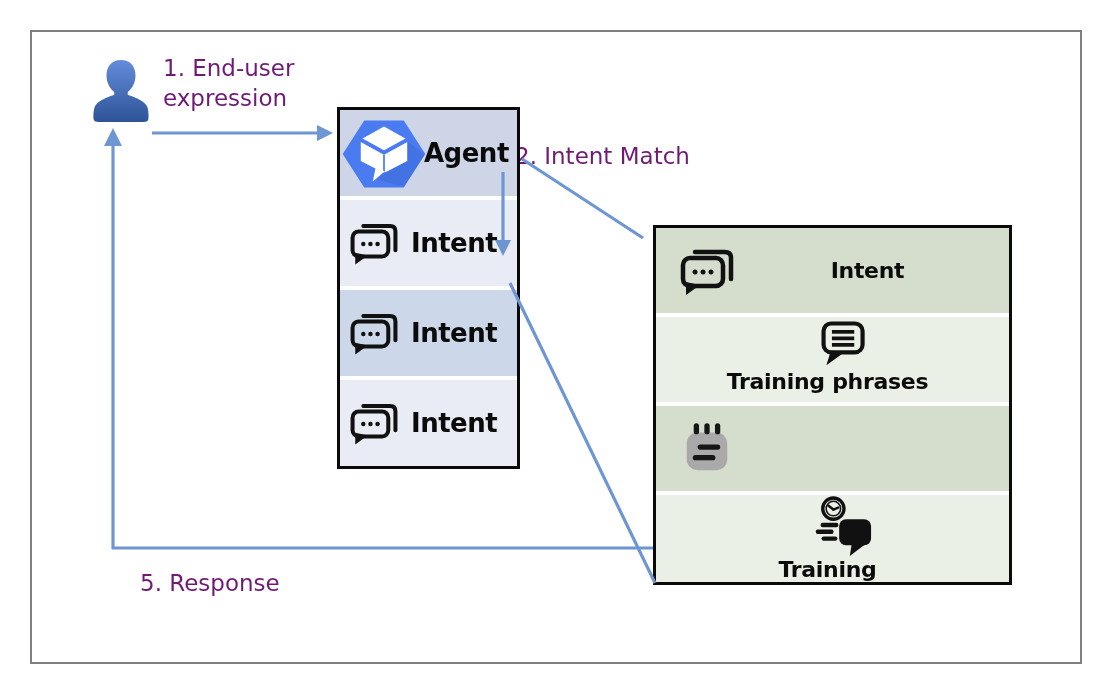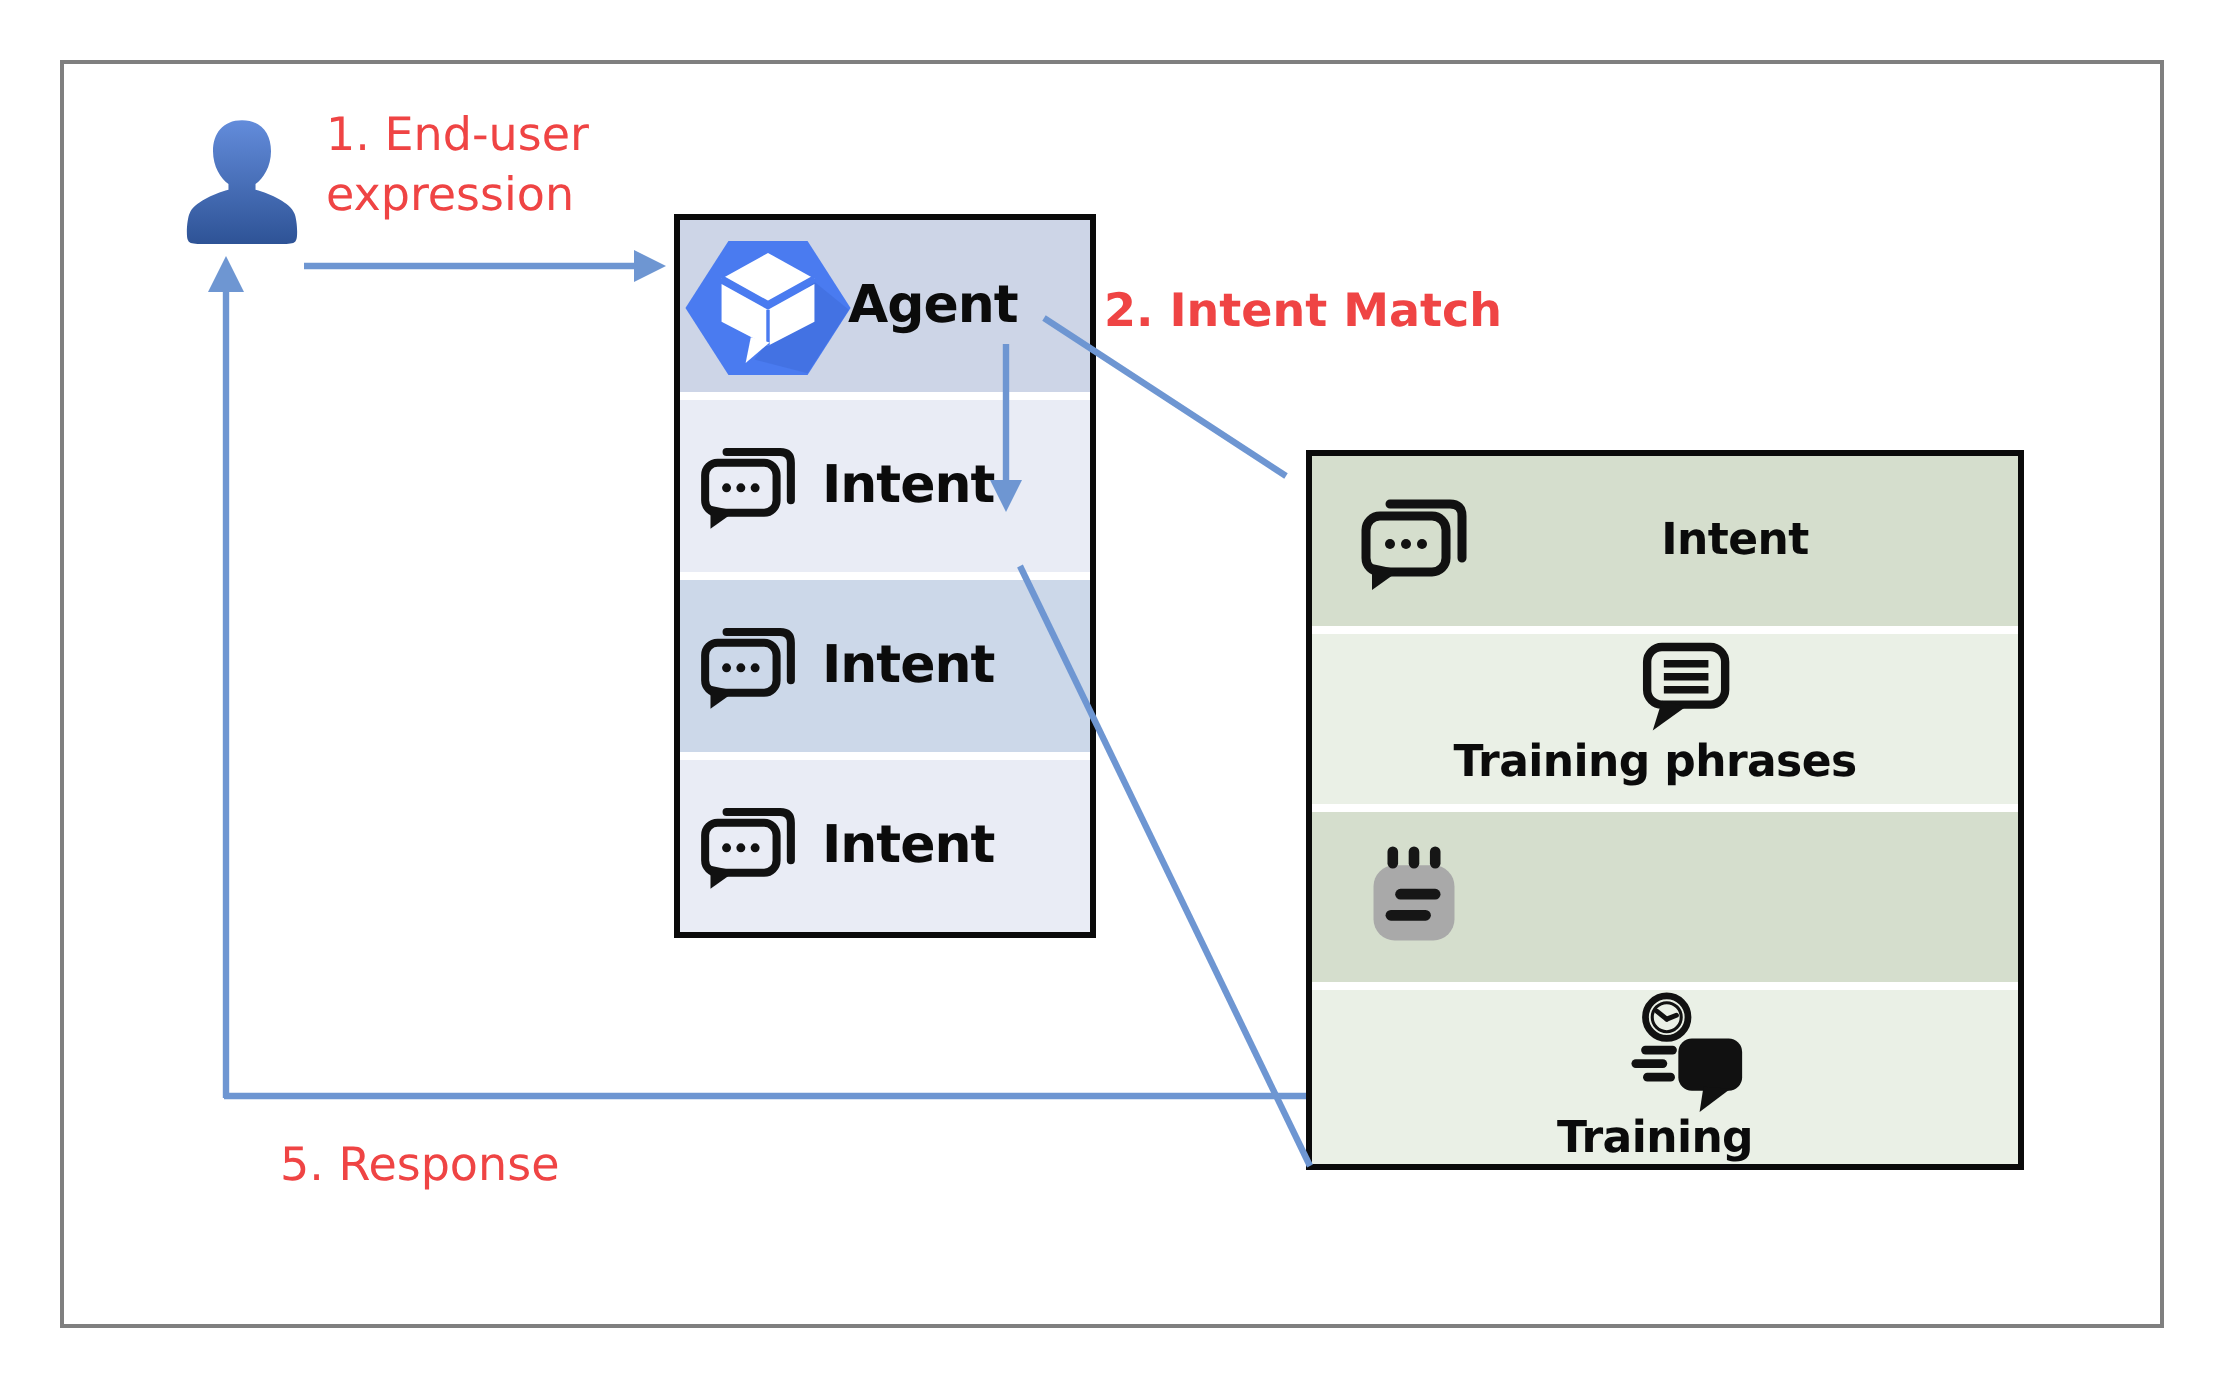--- a/index.html
+++ b/index.html
@@ -6,33 +6,33 @@
   .canvas{
     position:relative;width:1110px;height:698px;background:#ffffff;
     font-family:"DejaVu Sans","Liberation Sans",sans-serif;color:#0b0b0b;
     overflow:hidden;
   }
   .frame{
     position:absolute;left:30px;top:30px;width:1048px;height:630px;
     border:2px solid #7f7f7f;background:#ffffff;
   }
   .step-label{
-    position:absolute;font-size:23px;line-height:30px;color:#ef4444;
+    position:absolute;font-size:23px;line-height:30px;color:#701a75;
     white-space:pre-line;
   }
   #step1{left:163px;top:53px;width:175px;}
-  #step2{left:552px;top:141px;white-space:nowrap;font-weight:bold;}
+  #step2{left:515px;top:141px;white-space:nowrap;}
   #step3{left:140px;top:568px;white-space:nowrap;}
 
   
   .person{position:absolute;left:92px;top:57px;width:58px;height:70px;}
 
   
   .agent-panel{
-    position:absolute;left:337px;top:107px;width:211px;height:362px;
+    position:absolute;left:337px;top:107px;width:183px;height:362px;
     border:3px solid #0a0a0a;background:#ffffff;box-sizing:border-box;
     display:flex;flex-direction:column;gap:4px;
   }
   .agent-panel .row{flex:1;display:flex;align-items:center;}
   .row-agent-header{background:#cdd5e7;position:relative;}
   .row-agent-light{background:#e9ecf5;}
   .row-agent-medium{background:#ccd8e9;}
   .hex-icon{position:absolute;left:1px;top:1px;width:86px;height:86px;}
   .agent-title{
     position:absolute;left:84px;top:50%;transform:translateY(-50%);

